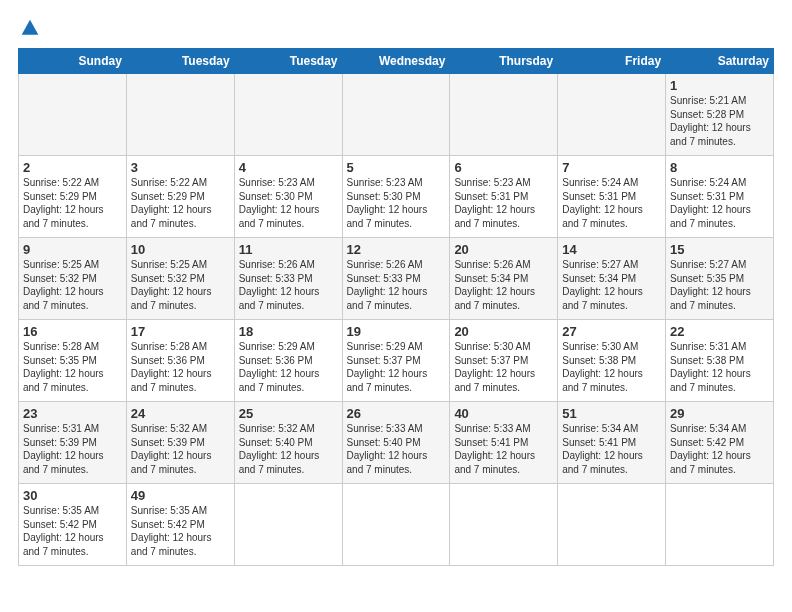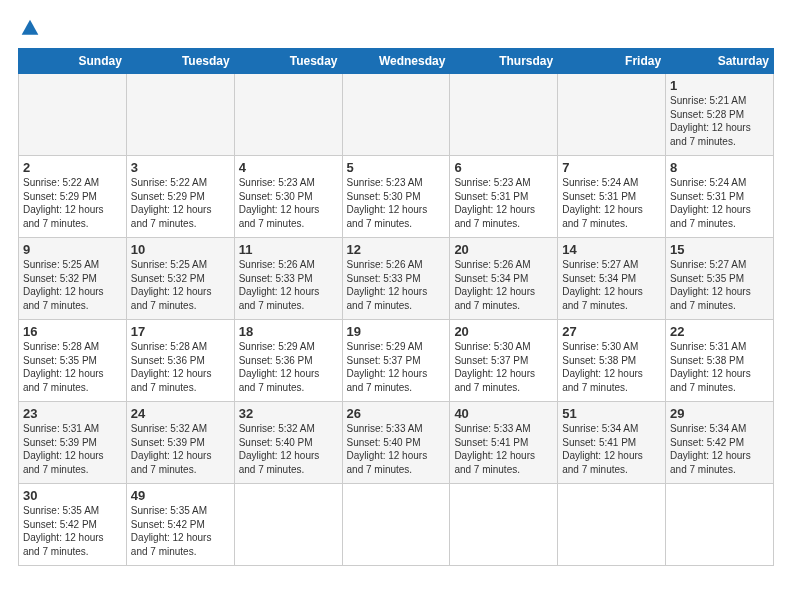--- a/index.html
+++ b/index.html
@@ -313,21 +313,21 @@
 and 7 minutes.</div>
           </td>
           <td>
             <span class="day-num">24</span>
             <div class="day-info" style="white-space: pre-line;">Sunrise: 5:32 AM
 Sunset: 5:39 PM
 Daylight: 12 hours
 and 7 minutes.</div>
           </td>
           <td>
-            <span class="day-num">32</span>
+            <span class="day-num">25</span>
             <div class="day-info" style="white-space: pre-line;">Sunrise: 5:32 AM
 Sunset: 5:40 PM
 Daylight: 12 hours
 and 7 minutes.</div>
           </td>
           <td>
             <span class="day-num">26</span>
             <div class="day-info" style="white-space: pre-line;">Sunrise: 5:33 AM
 Sunset: 5:40 PM
 Daylight: 12 hours

